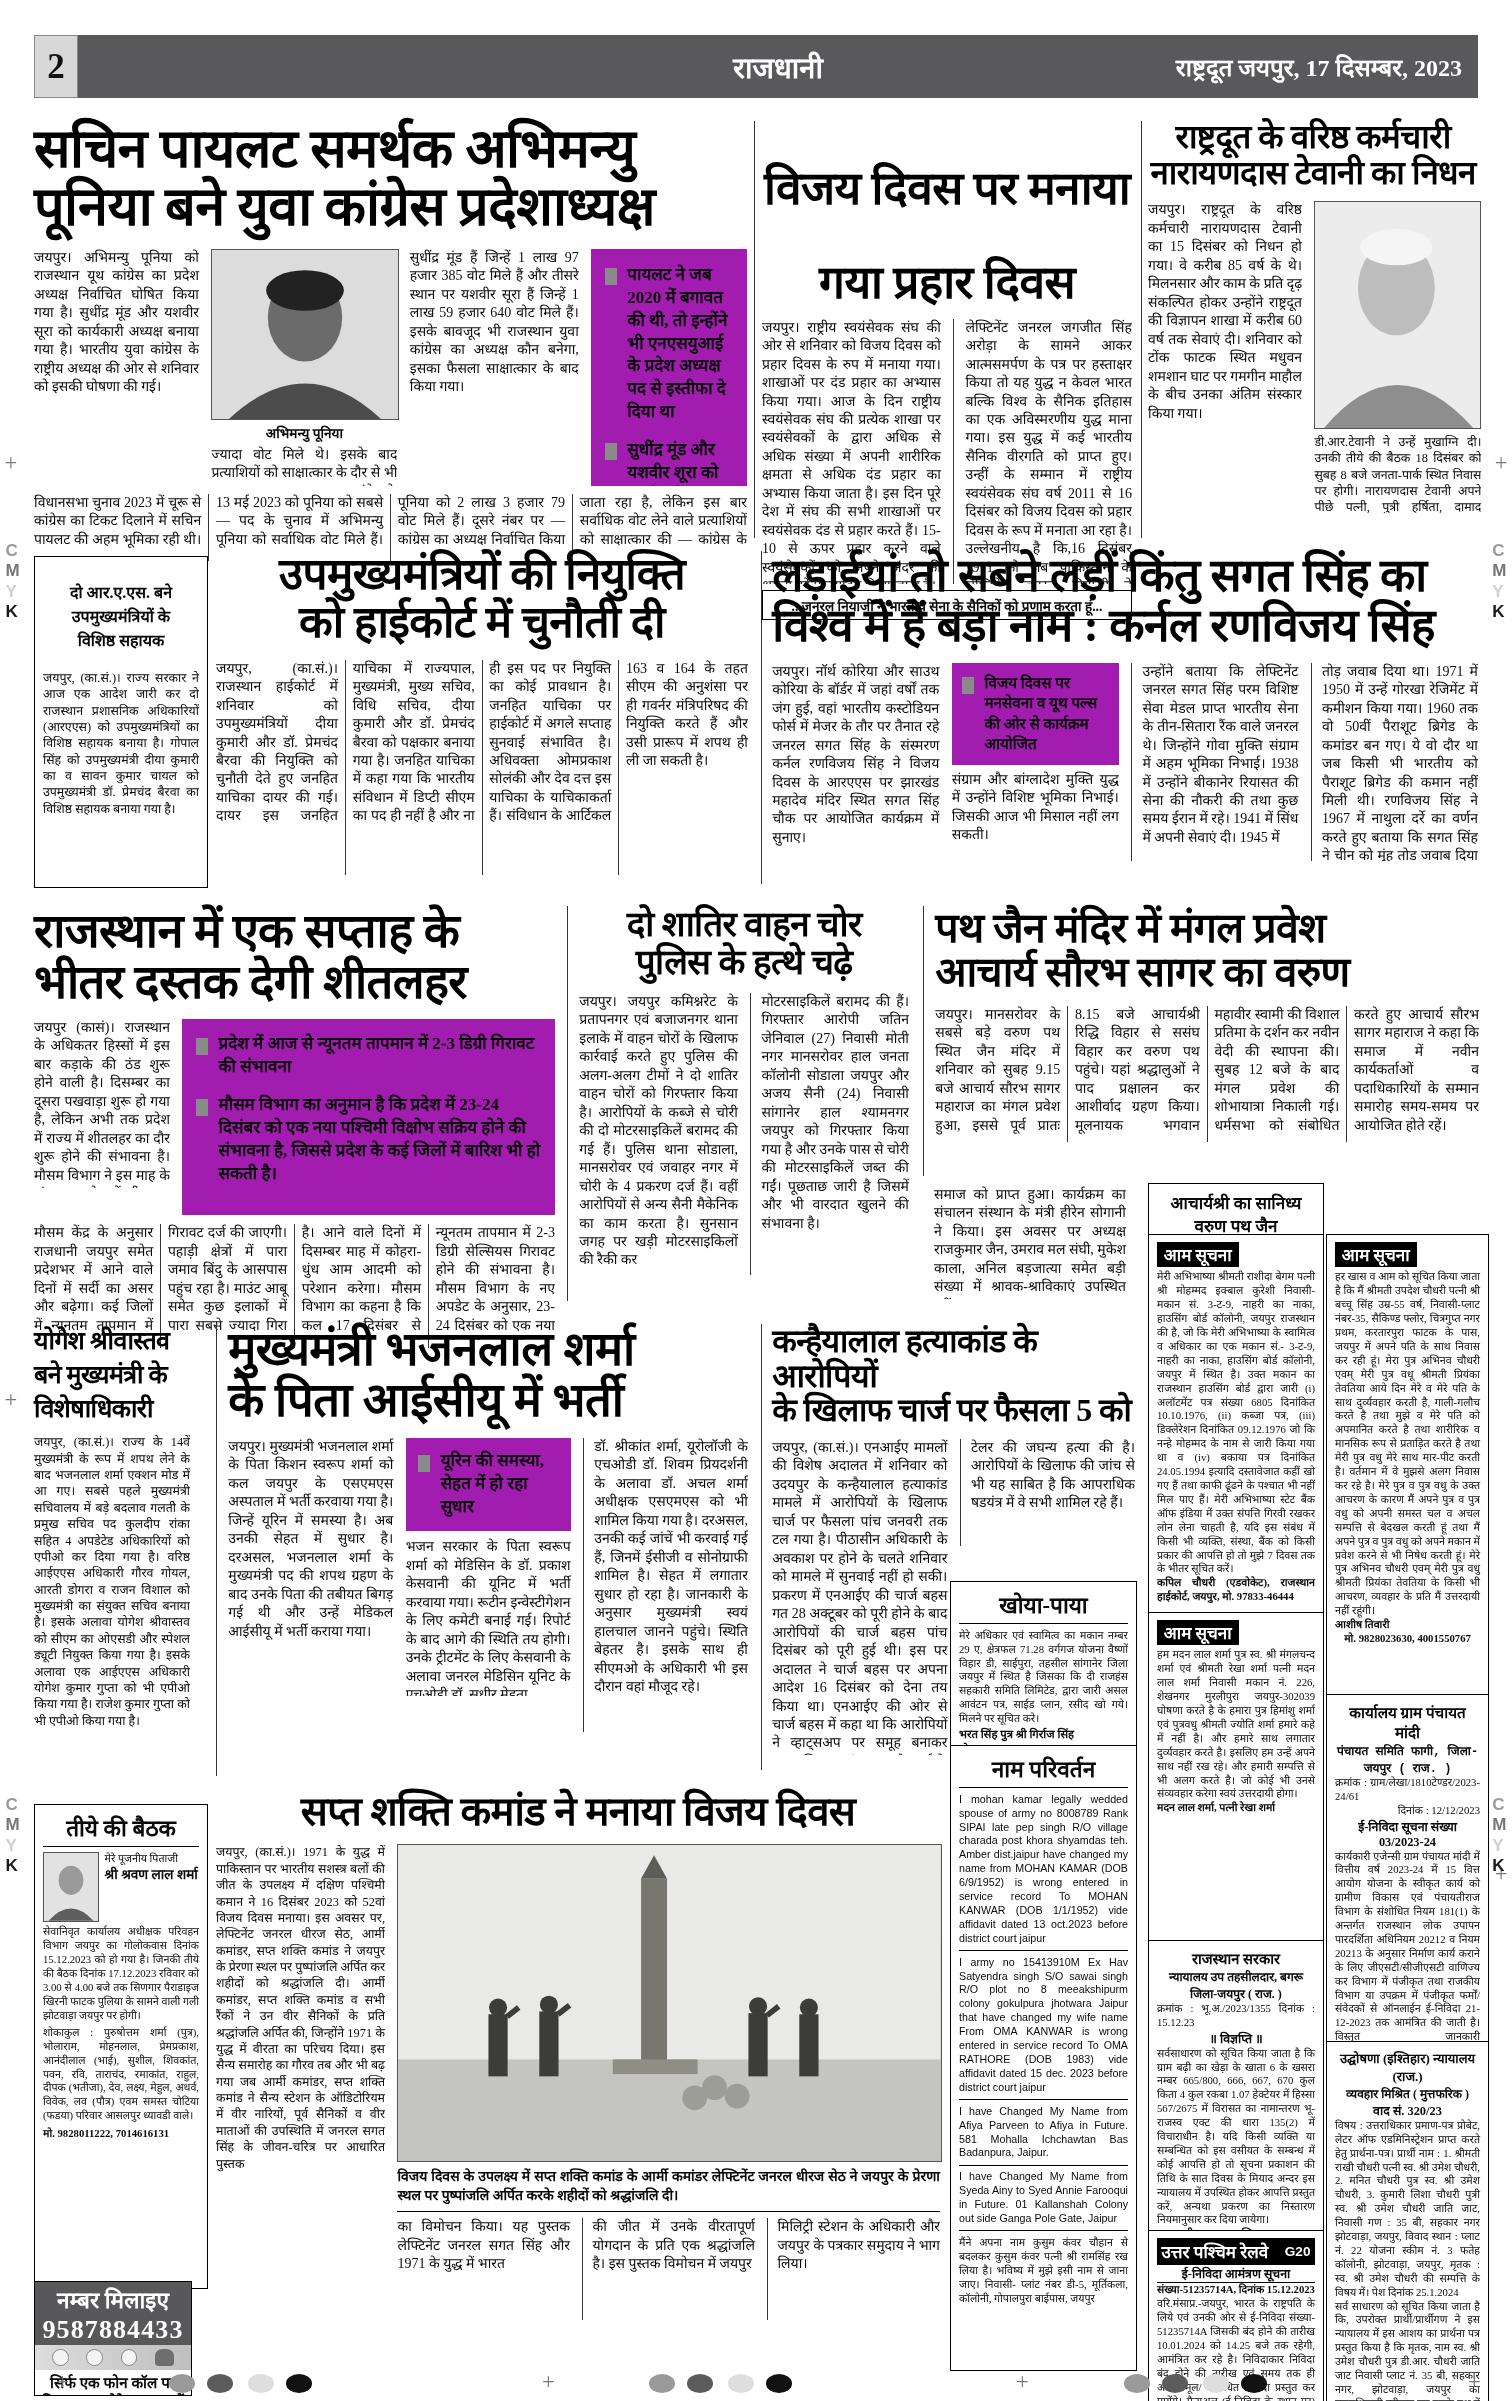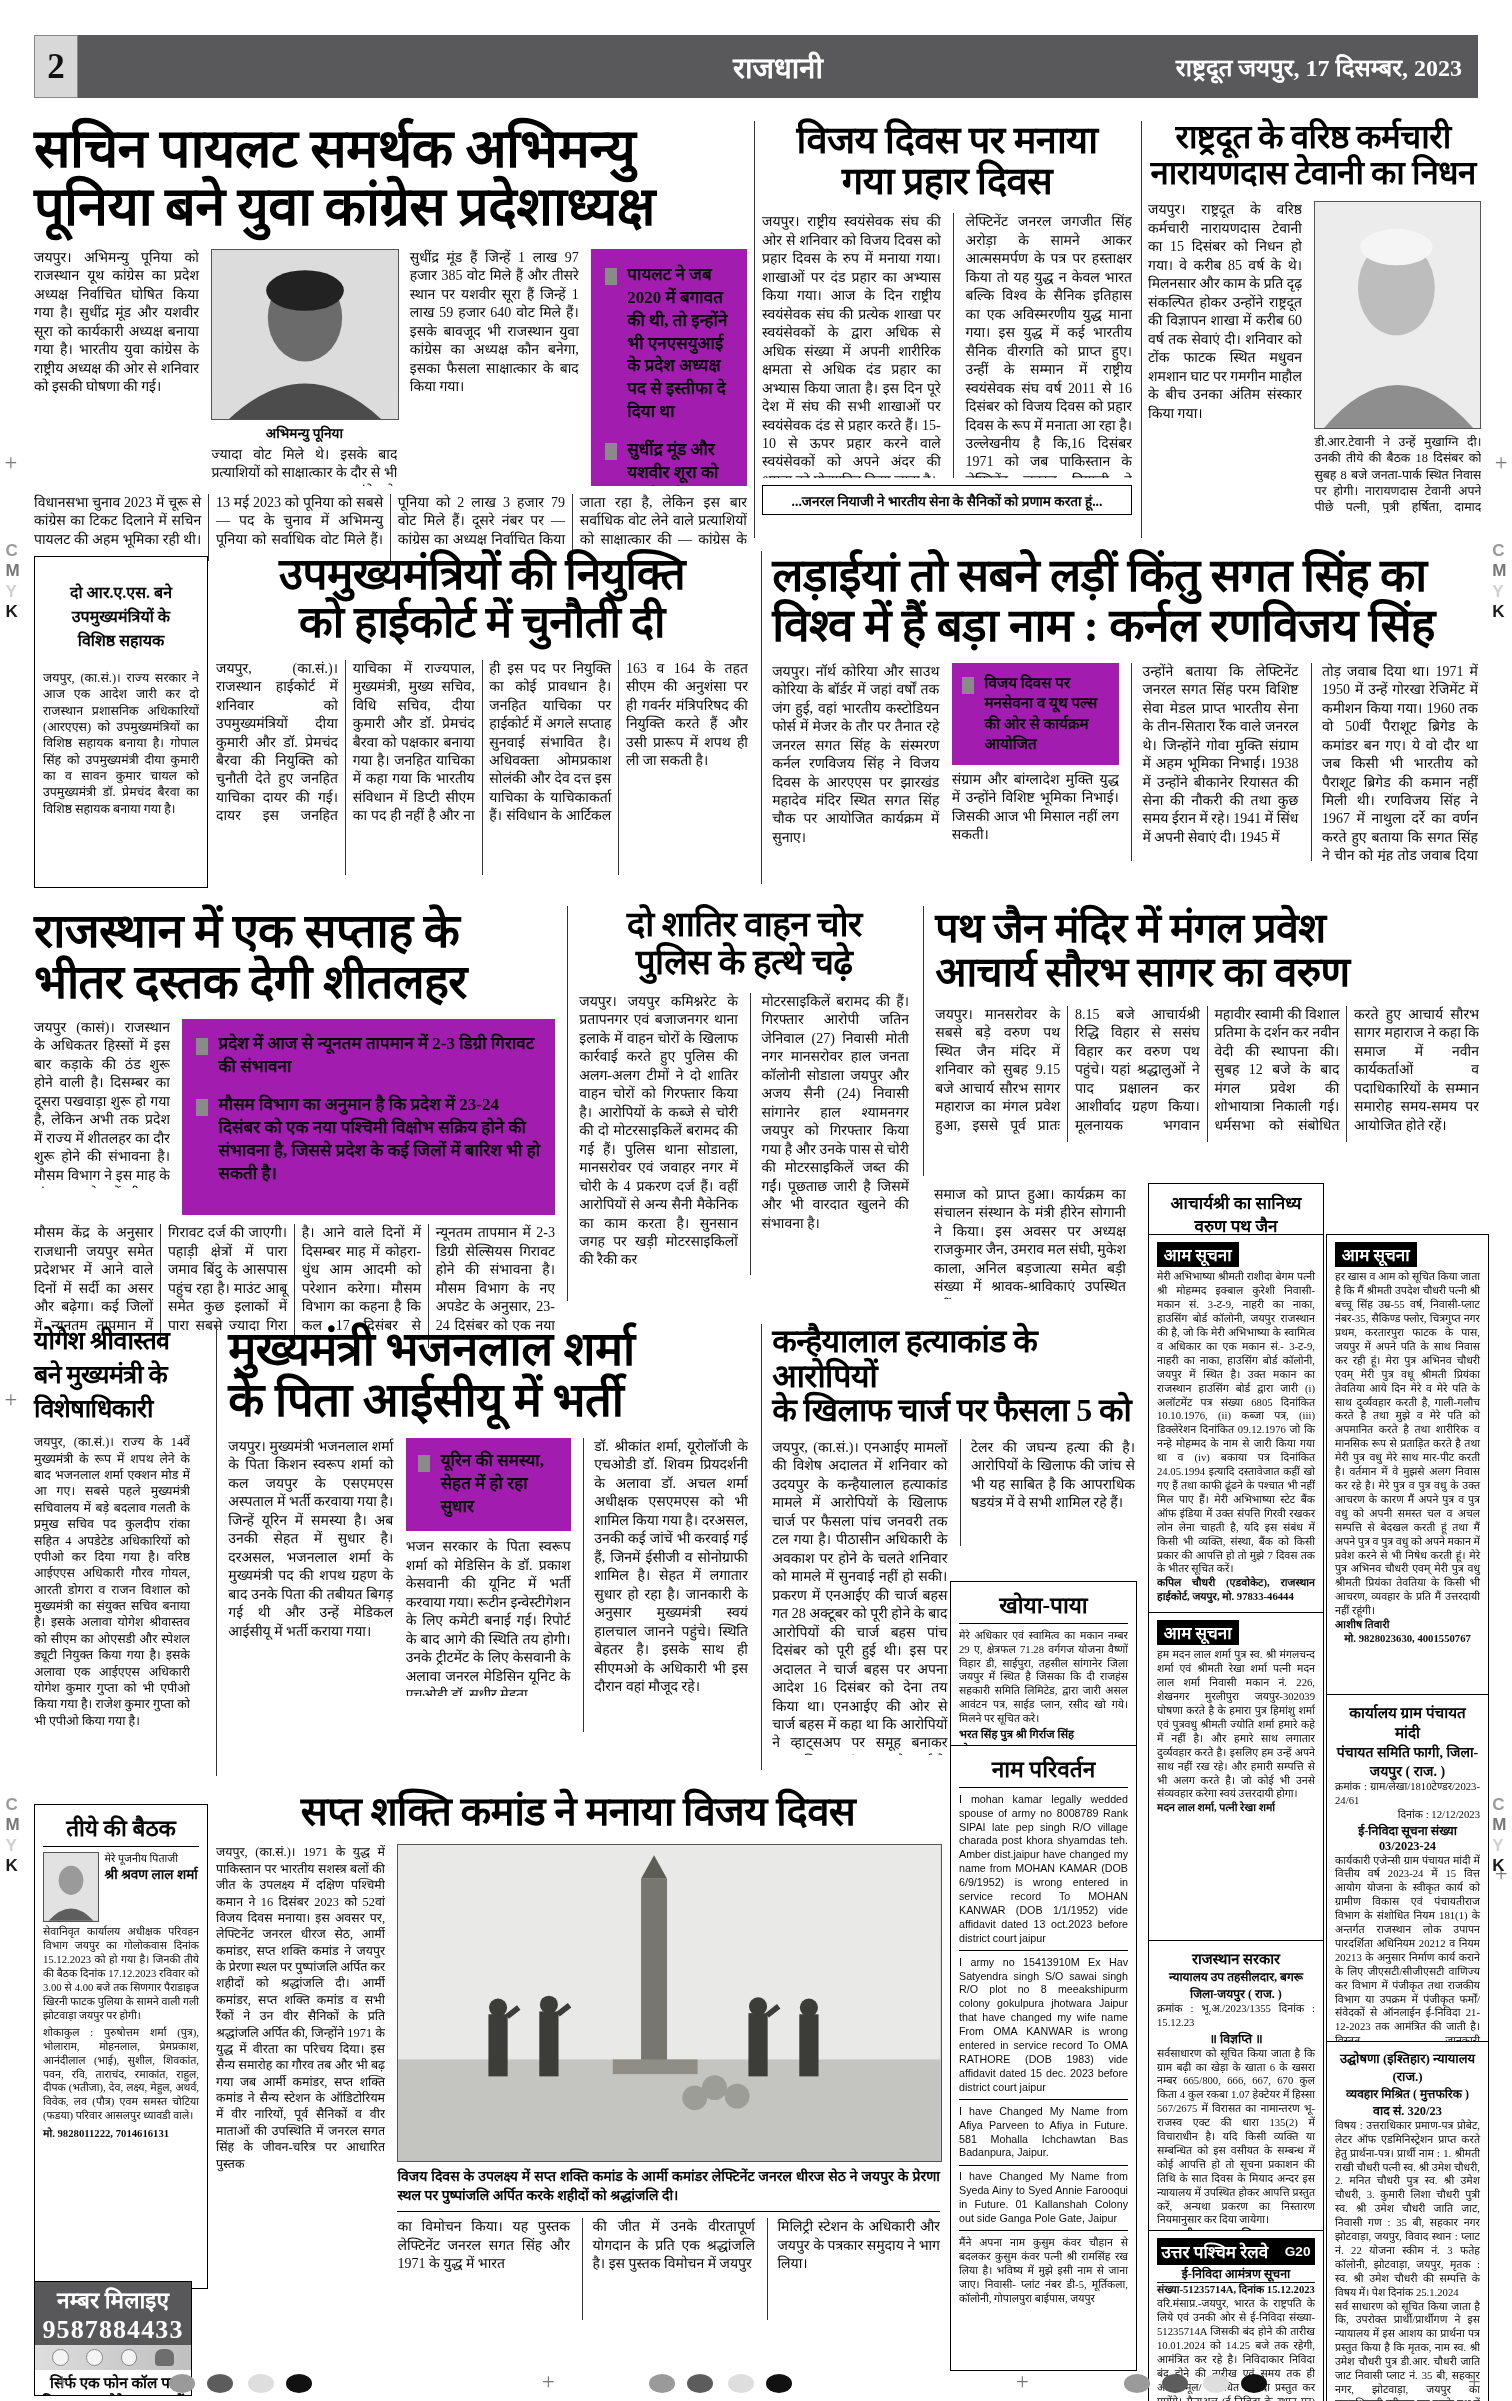--- a/index.html
+++ b/index.html
@@ -10,21 +10,21 @@
   .hdr{display:flex;align-items:stretch;}
   .pagenum{width:42px;background:#d8d8d8;border:0.6px solid #888;display:flex;align-items:center;justify-content:center;
            font-size:35px;font-weight:bold;color:#111;}
   .hdrband{flex:1;background:#59595b;color:#fff;display:flex;align-items:center;position:relative;}
   .hdr-section{position:absolute;left:50%;transform:translateX(-50%);font-size:29px;font-weight:bold;}
   .hdr-edition{position:absolute;right:16px;font-size:24px;font-weight:bold;}
   
   .hl{font-weight:bold;color:#000;line-height:1.08;letter-spacing:-0.6px;}
   .hl.center{text-align:center;}
   .hl1{font-size:54px;}
-  .hl2{font-size:38px;}
+  .hl2{font-size:46px;margin-top:44px;}
   .hl3{font-size:33px;}
   .hl4{font-size:44px;}
   .hl5{font-size:46px;}
   .hl6{font-size:47px;}
   .hl7{font-size:35px;}
   .hl8{font-size:41px;}
   .hl9{font-size:32px;}
   .hl10{font-size:40px;}
   
   .bd{font-size:14px;line-height:1.32;text-align:justify;}
@@ -393,21 +393,21 @@
   </div>
 
   <div class="abs adbox thick" style="left:1326px;top:1234px;width:145px;height:452px;overflow:hidden;">
     <div><span class="chip">आम सूचना</span></div>
     <div class="bd tiny" style="margin-top:3.4px;">हर खास व आम को सूचित किया जाता है कि मैं श्रीमती उपदेश चौधरी पत्नी श्री बच्चू सिंह उम्र-55 वर्ष, निवासी-प्लाट नंबर-35, सैकिण्ड फ्लोर, चित्रगुप्त नगर प्रथम, करतारपुरा फाटक के पास, जयपुर में अपने पति के साथ निवास कर रही हूं। मेरा पुत्र अभिनव चौधरी एवम् मेरी पुत्र वधू श्रीमती प्रियंका तेवतिया आये दिन मेरे व मेरे पति के साथ दुर्व्यवहार करती है, गाली-गलौच करते है तथा मुझे व मेरे पति को अपमानित करते है तथा शारीरिक व मानसिक रूप से प्रताड़ित करते है तथा मेरी पुत्र वधु मेरे साथ मार-पीट करती है। वर्तमान में वे मुझसे अलग निवास कर रहे है। मेरे पुत्र व पुत्र वधु के उक्त आचरण के कारण मैं अपने पुत्र व पुत्र वधु को अपनी समस्त चल व अचल सम्पत्ति से बेदखल करती हूं तथा मैं अपने पुत्र व पुत्र वधु को अपने मकान में प्रवेश करने से भी निषेध करती हूं। मेरे पुत्र अभिनव चौधरी एवम् मेरी पुत्र वधु श्रीमती प्रियंका तेवतिया के किसी भी आचरण, व्यवहार के प्रति मैं उत्तरदायी नहीं रहूंगी।</div>
     <div class="signline bd tiny">आशीष तिवारी</div>
     <div class="centerline bd tiny">मो. 9828023630, 4001550767</div>
   </div>
   <div class="abs adbox thick" style="left:1326px;top:1694px;width:145px;height:339px;overflow:hidden;">
     <div class="centerline" style="font-size:15.2px;">कार्यालय ग्राम पंचायत मांदी</div>
-    <div class="centerline" style="font-size:14px;">पंचायत समिति फागी, जिला-जयपुर ( राज. )</div>
+    <div class="centerline" style="font-size:12px;font-family:Liberation Mono, monospace;">पंचायत समिति फागी, जिला-जयपुर ( राज. )</div>
     <div class="bd tiny">क्रमांक : ग्राम/लेखा/1810टेण्डर/2023-24/61</div>
     <div class="bd tiny" style="text-align:right;">दिनांक : 12/12/2023</div>
     <div class="centerline" style="font-size:12.4px;">ई-निविदा सूचना संख्या 03/2023-24</div>
     <div class="bd tiny">कार्यकारी एजेन्सी ग्राम पंचायत मांदी में वित्तीय वर्ष 2023-24 में 15 वित्त आयोग योजना के स्वीकृत कार्य को ग्रामीण विकास एवं पंचायतीराज विभाग के संशोधित नियम 181(1) के अन्तर्गत राजस्थान लोक उपापन पारदर्शिता अधिनियम 20212 व नियम 20213 के अनुसार निर्माण कार्य कराने के लिए जीएसटी/सीजीएसटी वाणिज्य कर विभाग में पंजीकृत तथा राजकीय विभाग या उपक्रम में पंजीकृत फर्मों/संवेदकों से ऑनलाईन ई-निविदा 21-12-2023 तक आमंत्रित की जाती है। विस्तृत जानकारी http://sppp.rajasthan.gov.in एवं http:s.//epro.rajasthan.gov.in पर प्रातः देखी जा सकती है।</div>
 
   </div>
   <div class="abs adbox thick" style="left:1326px;top:2041px;width:145px;height:353px;overflow:hidden;">
     <div class="centerline" style="font-size:13px;">उद्घोषणा (इश्तिहार) न्यायालय (राज.)</div>
     <div class="centerline" style="font-size:12px;">व्यवहार मिश्रित ( मुत्तफरिक )</div>
     <div class="centerline" style="font-size:12.4px;">वाद सं. 320/23</div>

